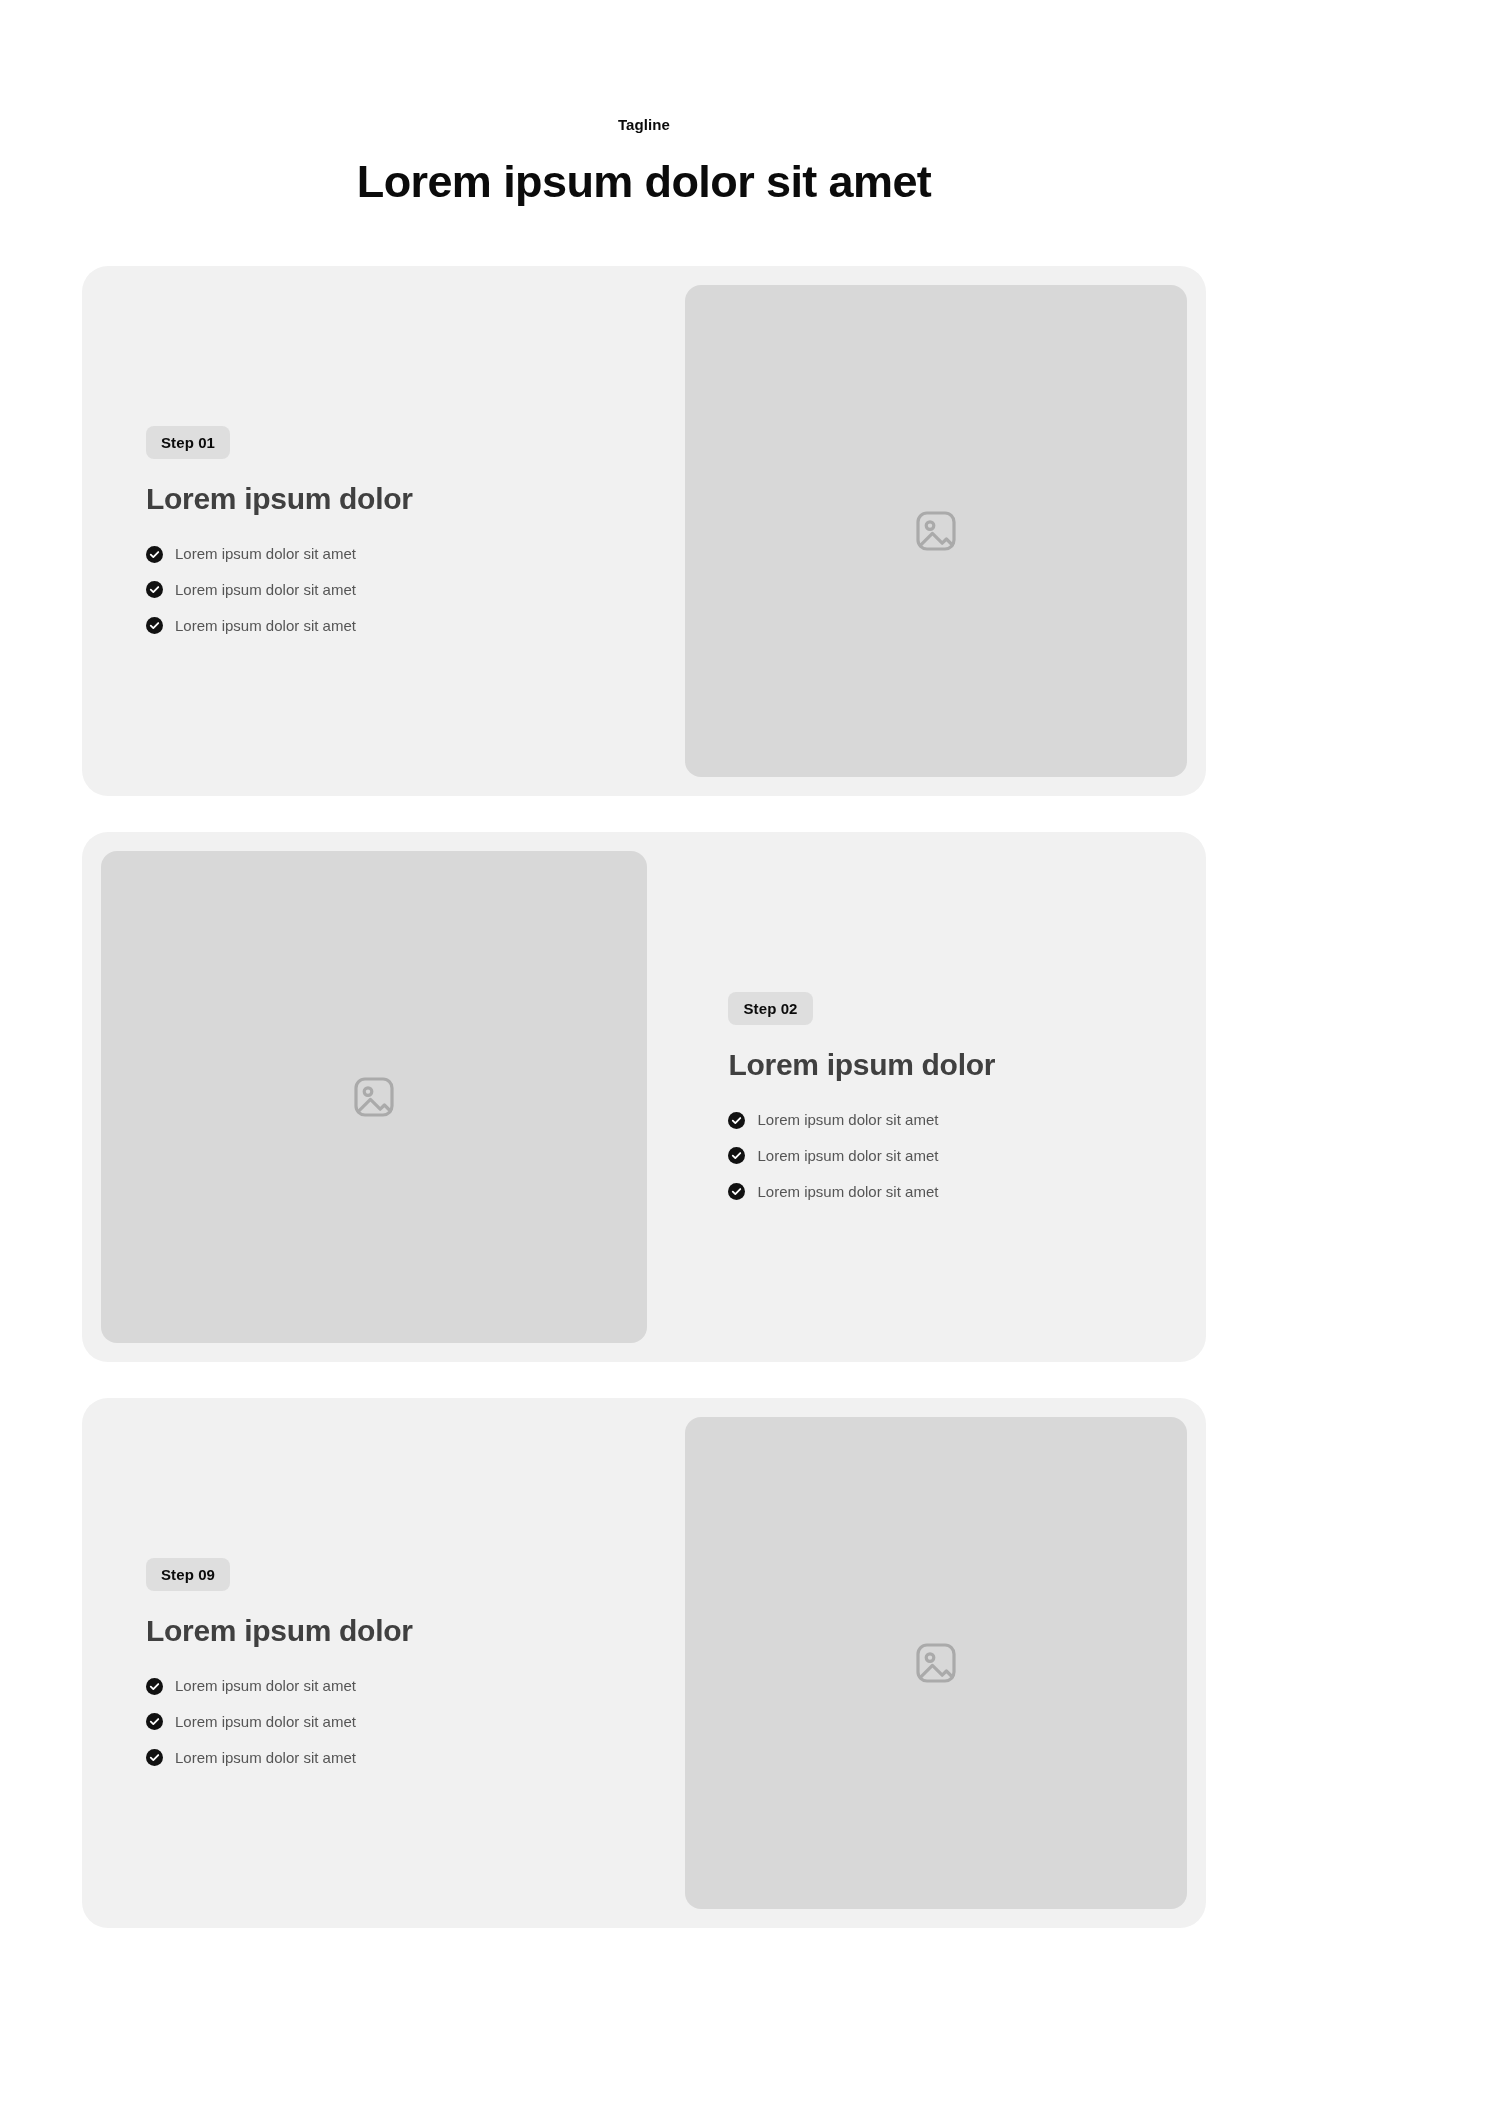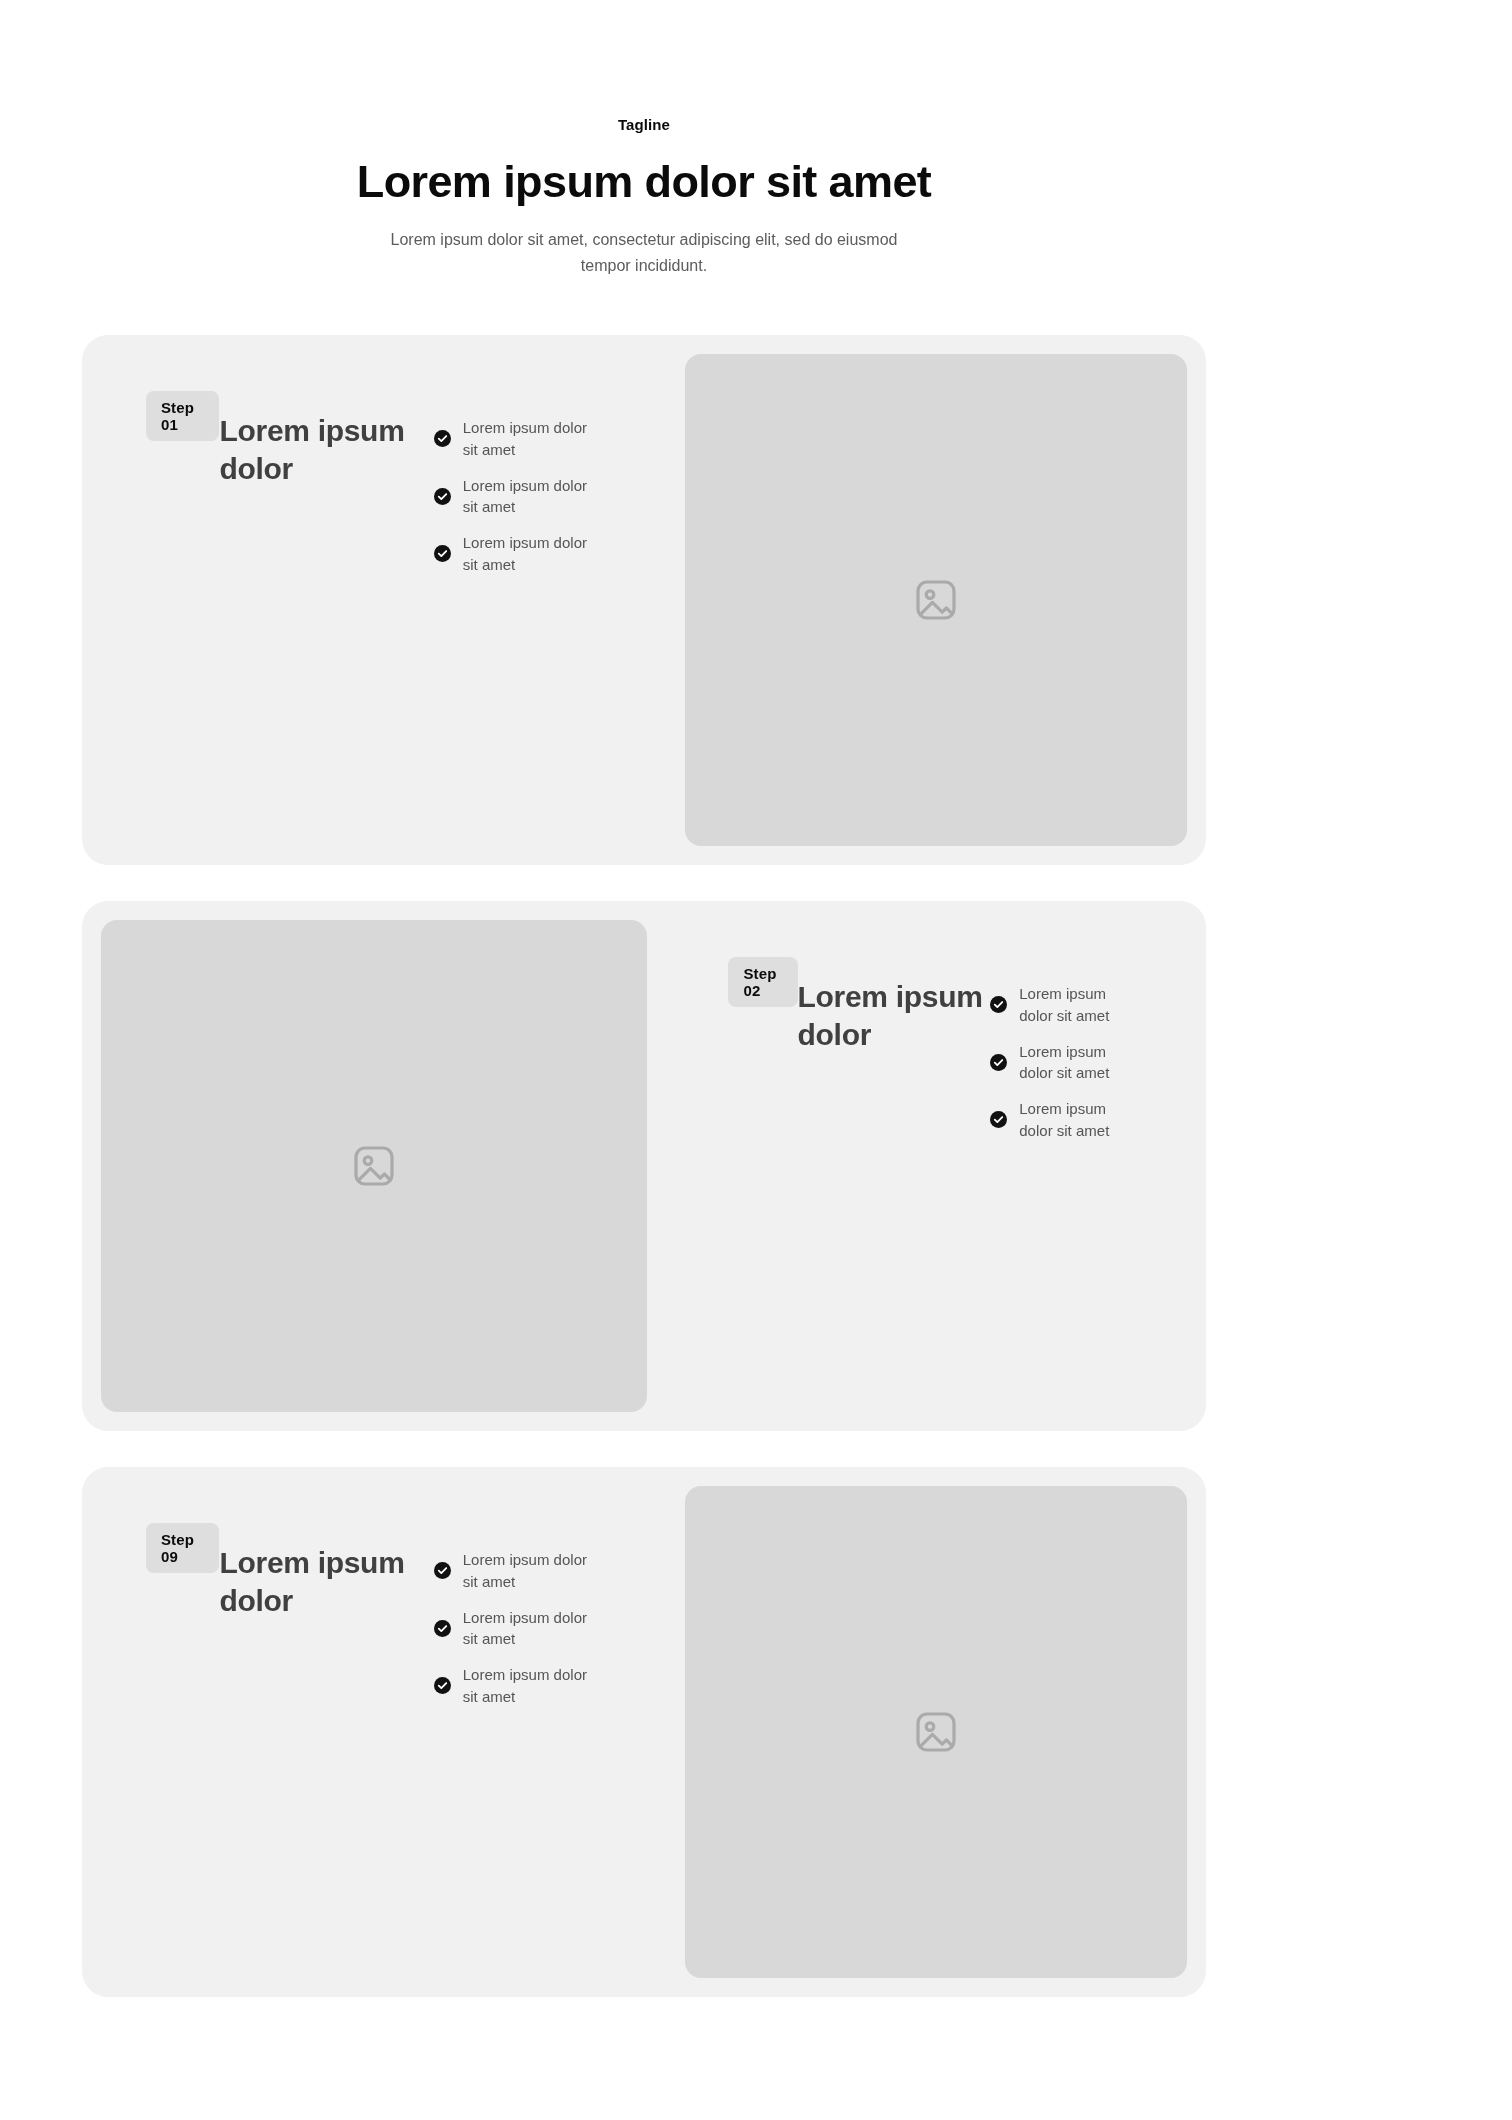--- a/index.html
+++ b/index.html
@@ -72,21 +72,21 @@
     align-items: stretch;
     overflow: hidden;
     min-height: 530px;
   }
 
   .card.reverse { flex-direction: row-reverse; }
 
   .card-content {
     flex: 0 0 52%;
     display: flex;
-    flex-direction: row;
+    flex-direction: column;
     justify-content: center;
     padding: 56px 64px;
   }
 
   .card.reverse .card-content {
     flex: 0 0 48%;
     padding-left: 62px;
   }
 
   .card-media {
@@ -165,21 +165,20 @@
   }
 </style>
 </head>
 <body>
 
 <div class="page">
 
   <header class="header">
     <div class="tagline">Tagline</div>
     <h1 class="headline">Lorem ipsum dolor sit amet</h1>
-    <p class="subhead">Lorem ipsum dolor sit amet, consectetur adipiscing elit, sed do eiusmod tempor incididunt.</p>
   </header>
 
   <section class="cards">
 
     <article class="card">
       <div class="card-content">
         <span class="badge">Step 01</span>
         <h2 class="card-title">Lorem ipsum dolor</h2>
         <ul class="feature-list">
           <li class="feature-item">

